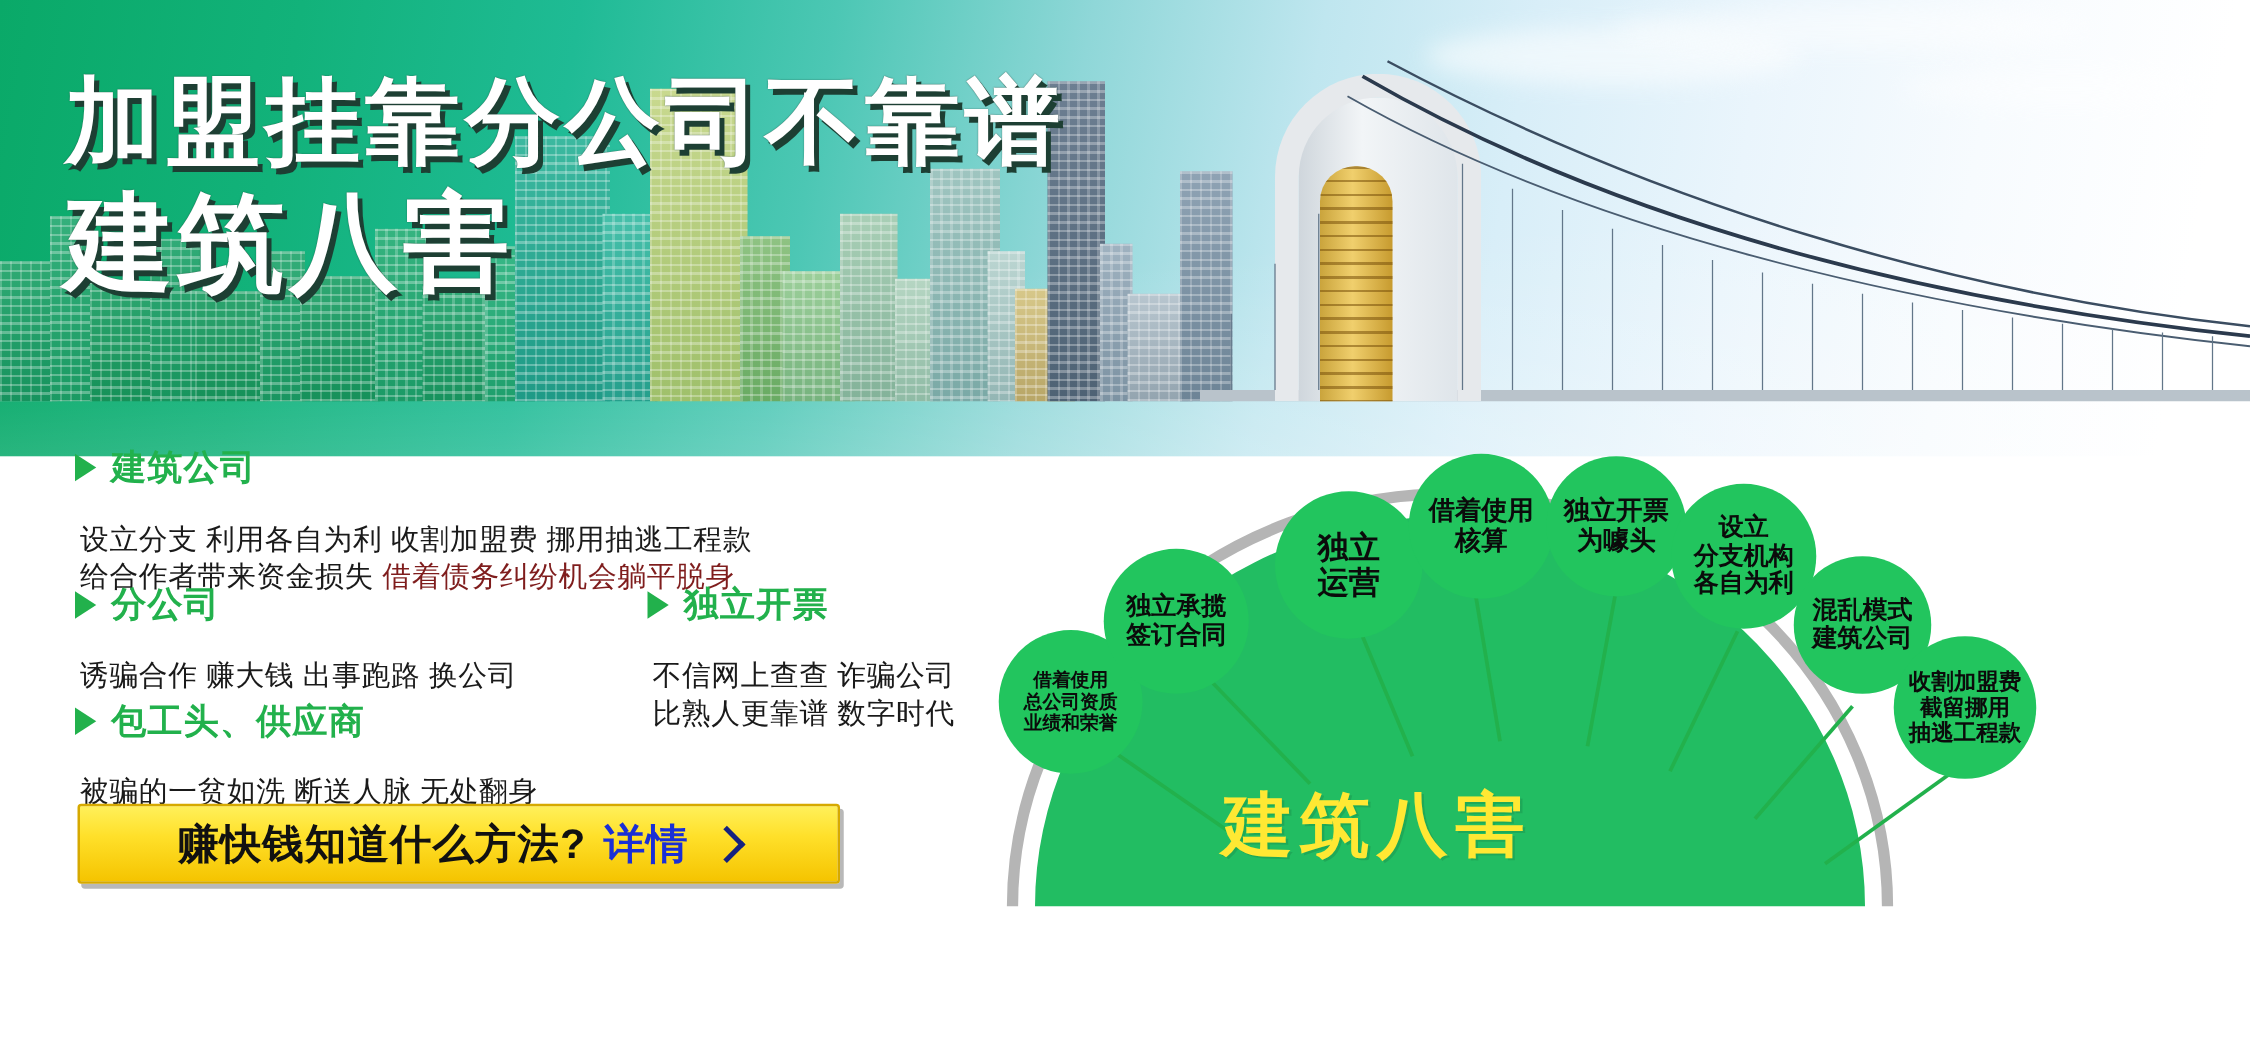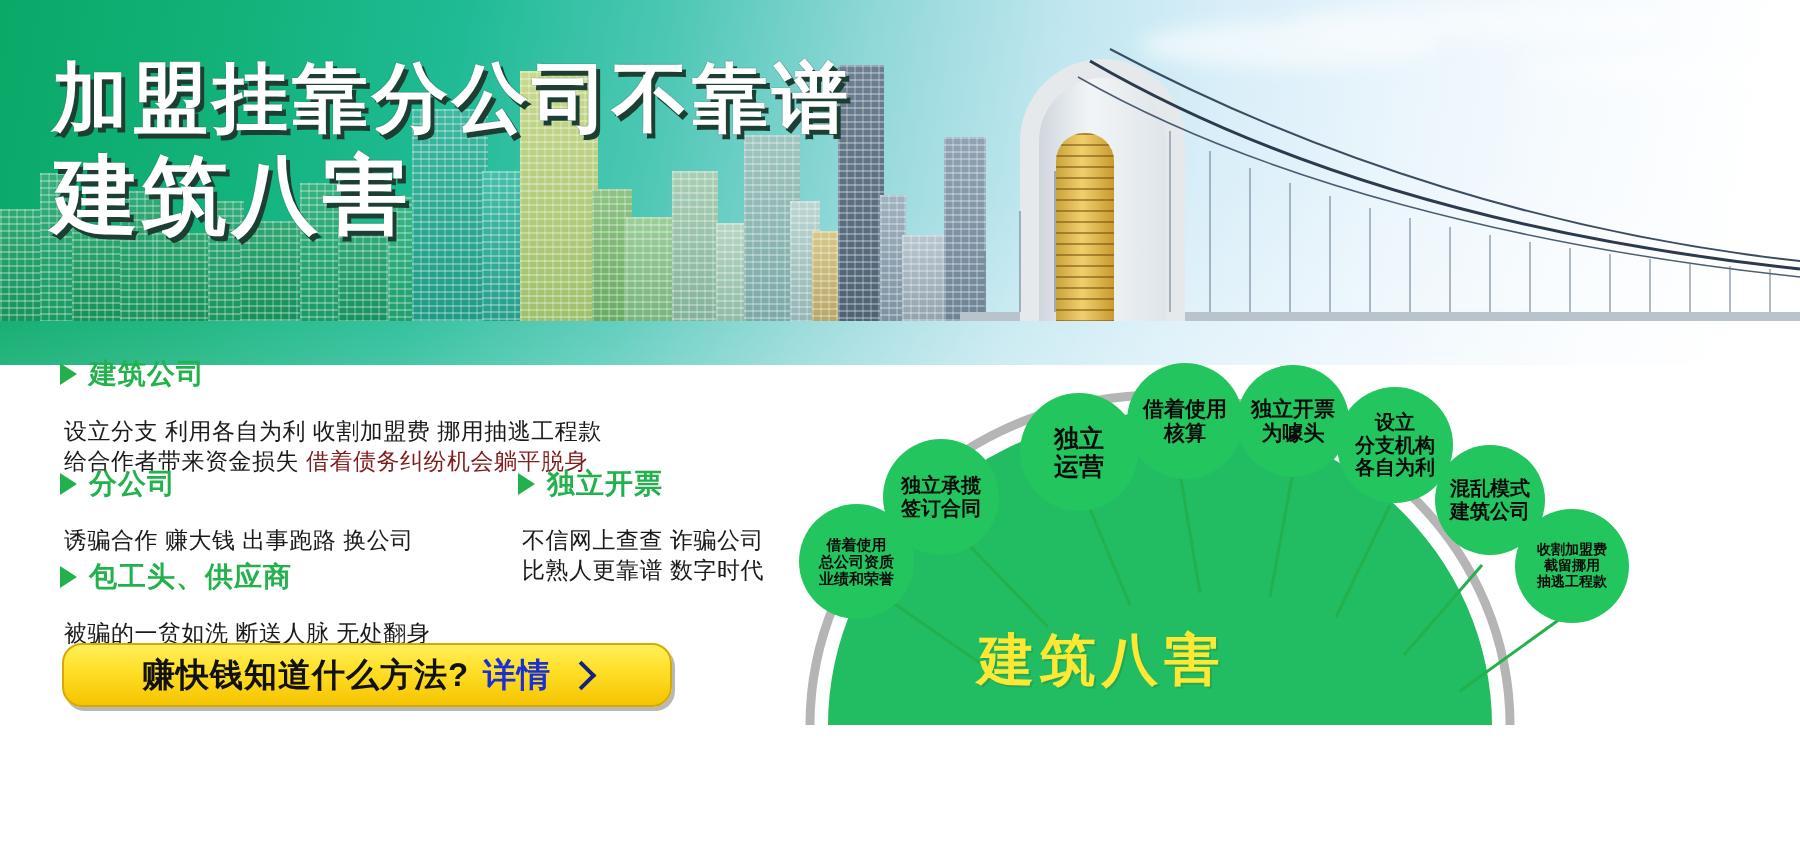--- a/index.html
+++ b/index.html
@@ -52,21 +52,21 @@
   .g1{position:absolute;left:60px;top:-10px;}
   .g1 .lines{margin-top:23px;margin-left:4px;}
   .g2{position:absolute;left:60px;top:100px;}
   .g2 .lines{margin-top:22px;margin-left:4px;}
   .g3{position:absolute;left:60px;top:193px;}
   .g3 .lines{margin-top:22px;margin-left:4px;}
   .g4{position:absolute;left:518px;top:100px;}
   .g4 .lines{margin-top:22px;margin-left:4px;text-align:center;}
 
   
-  .cta{position:absolute;left:62px;top:278px;width:606px;height:60px;border-radius:20px;
+  .cta{position:absolute;left:62px;top:278px;width:606px;height:60px;border-radius:3px;
        background:linear-gradient(180deg,#fff05a 0%,#ffe02a 40%,#f5c400 100%);
        border:2px solid #d6a900;display:flex;align-items:center;justify-content:center;gap:14px;
        box-shadow:3px 4px 0 rgba(0,0,0,.28);cursor:pointer;}
   .cta-main{font-size:33px;font-weight:bold;color:#111;letter-spacing:1px;white-space:nowrap;}
   .cta-link{font-size:33px;font-weight:bold;color:#1a2fd6;letter-spacing:1px;}
   .cta-chev{width:17px;height:17px;border-right:4px solid #15227f;border-top:4px solid #15227f;transform:rotate(45deg);margin-left:6px;}
 
   
   .diagram{position:absolute;left:800px;top:365px;width:1000px;height:479px;}
   .diagram svg{position:absolute;left:0;top:0;}
@@ -316,21 +316,21 @@
       </span>
     </div>
 
     <div class="bubble" style="left:635px;top:80px;width:110px;height:110px;font-size:20px;">
       <span>
         <span>混乱模式</span><br>
         <span>建筑公司</span>
       </span>
     </div>
 
-    <div class="bubble" style="left:715px;top:144px;width:114px;height:114px;font-size:14px;">
+    <div class="bubble" style="left:715px;top:144px;width:114px;height:114px;font-size:18px;">
       <span>
         <span>收割加盟费</span><br>
         <span>截留挪用</span><br>
         <span>抽逃工程款</span>
       </span>
     </div>
 
     <div class="dome-label" style="left:178px;top:258px;">建筑八害</div>
   </div>
 

